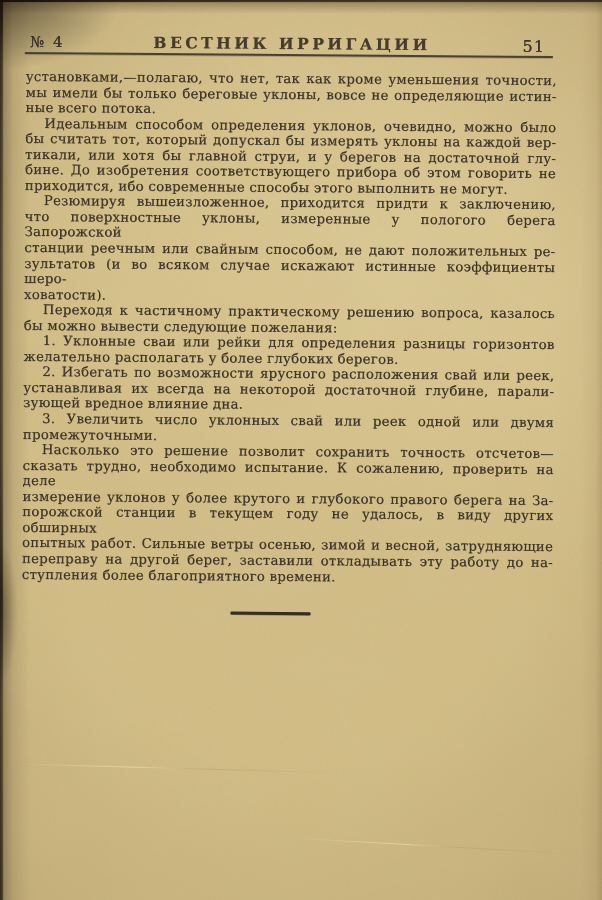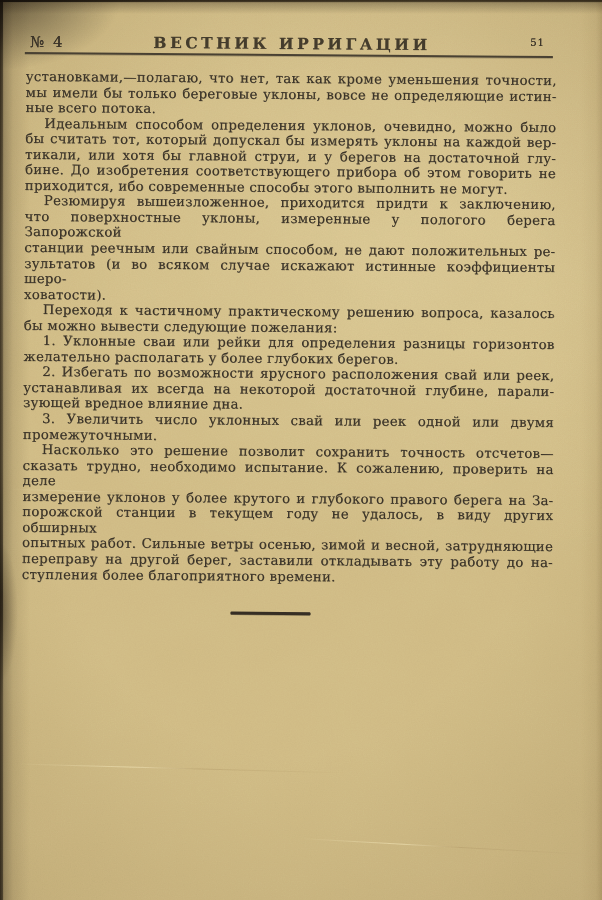--- a/index.html
+++ b/index.html
@@ -62,21 +62,21 @@
     text-shadow: 0 0 0.6px currentColor;
   }
   .masthead-title {
     position: absolute; left: 0; right: 18px; top: 0; text-align: center;
     font-size: 15.5px; font-weight: bold; letter-spacing: 3.5px;
     color: #453d2d;
     text-shadow: 0.3px 0.3px 0.5px rgba(69,61,45,0.55);
   }
   .page-number {
     position: absolute; right: 57px; top: 1px;
-    font-size: 10px; letter-spacing: 1px;
+    font-size: 16px; letter-spacing: 1px;
     text-shadow: 0 0 0.5px currentColor;
   }
   .header-rule {
     position: absolute; left: 25px; top: 52px; width: 528px; height: 2px;
     background: var(--rule, #4a4234);
     box-shadow: 0 1px 0 rgba(74,66,52,0.25);
   }
   .article {
     position: absolute; left: 26px; top: 69px; width: 531px;
     font-size: 13.3px; line-height: 15.55px;

